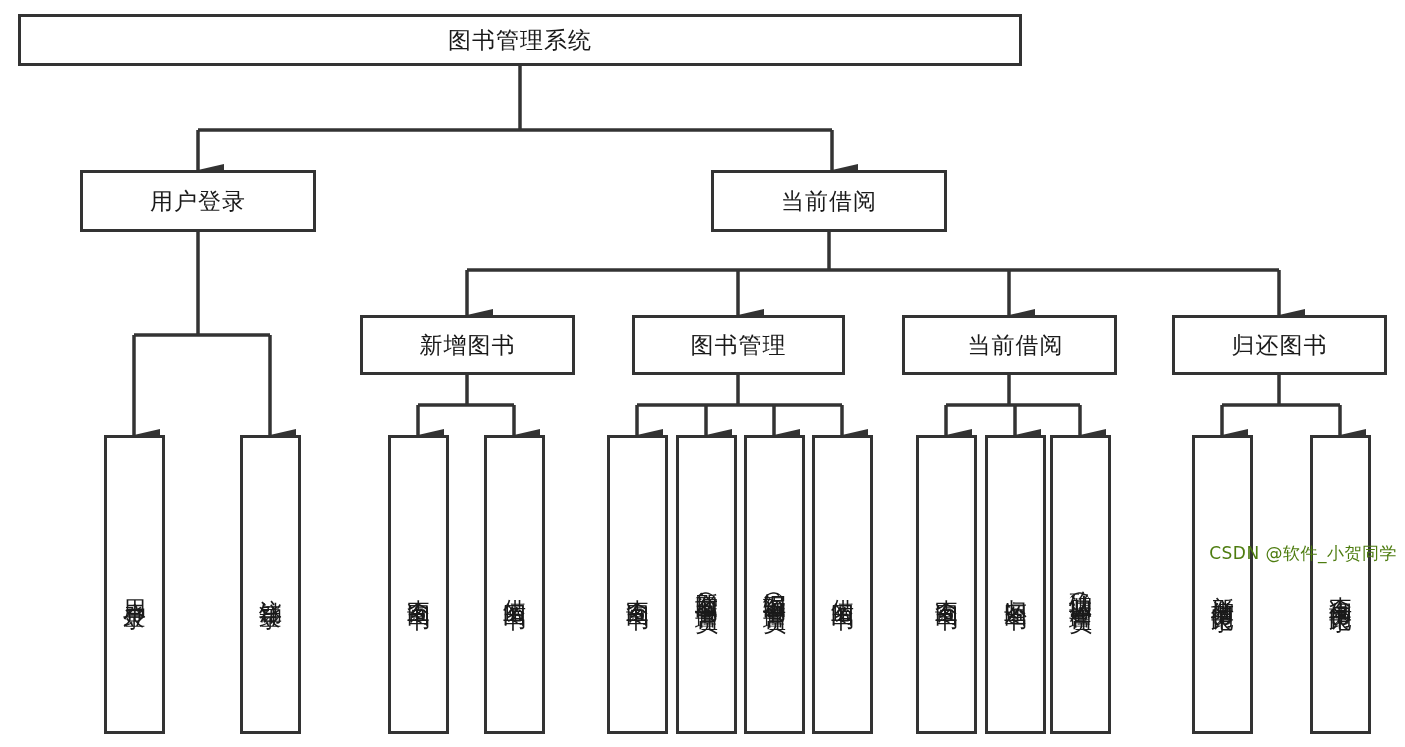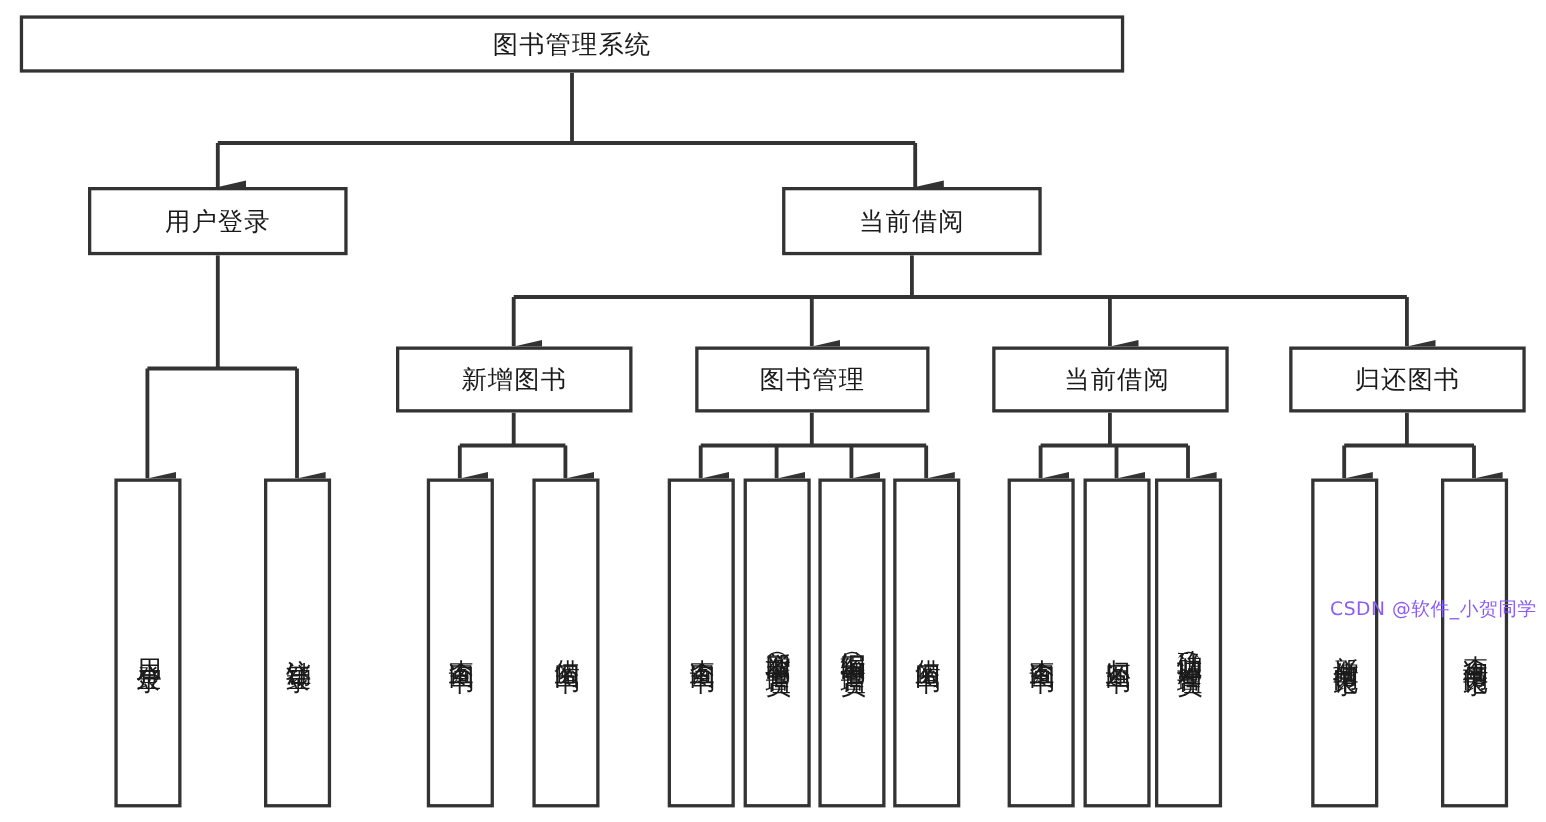--- a/index.html
+++ b/index.html
@@ -10,21 +10,21 @@
         background:#ffffff;display:flex;align-items:center;justify-content:center;
         color:#1a1a1a;}
   .node.horiz{font-size:23px;letter-spacing:1px;}
   .node.vert{writing-mode:vertical-rl;text-orientation:upright;
              font-size:23px;letter-spacing:3px;
              justify-content:center;align-items:center;padding-top:4px;
              line-height:1;}
   .node.vert span{writing-mode:vertical-rl;text-orientation:upright;
                   display:block;white-space:nowrap;}
   #watermark{position:absolute;right:8px;bottom:4px;font-size:17px;
-             color:#8b5cf6;white-space:nowrap;letter-spacing:0.5px;}
+             color:#4d7c0f;white-space:nowrap;letter-spacing:0.5px;}
   svg{position:absolute;left:0;top:0;pointer-events:none;}
 </style>
 </head>
 <body>
 
 <div id="canvas">
 
   <svg width="1405" height="747">
     <defs>
       <marker id="ah" markerWidth="14" markerHeight="26" refX="7" refY="26" orient="auto" markerUnits="userSpaceOnUse">

